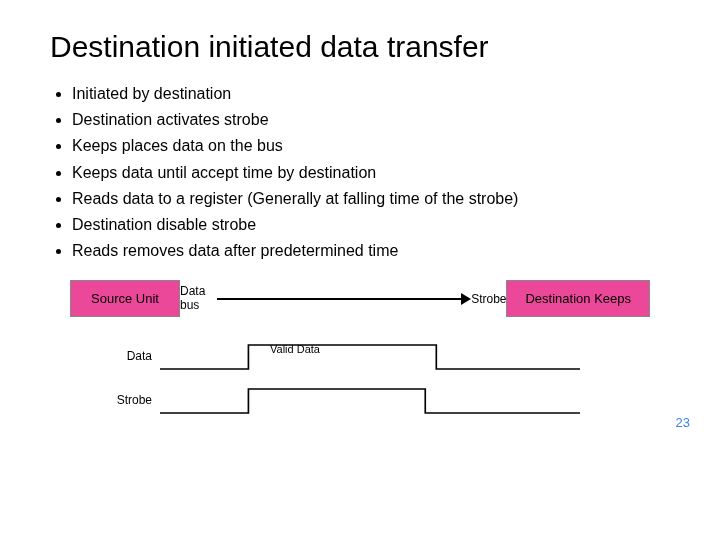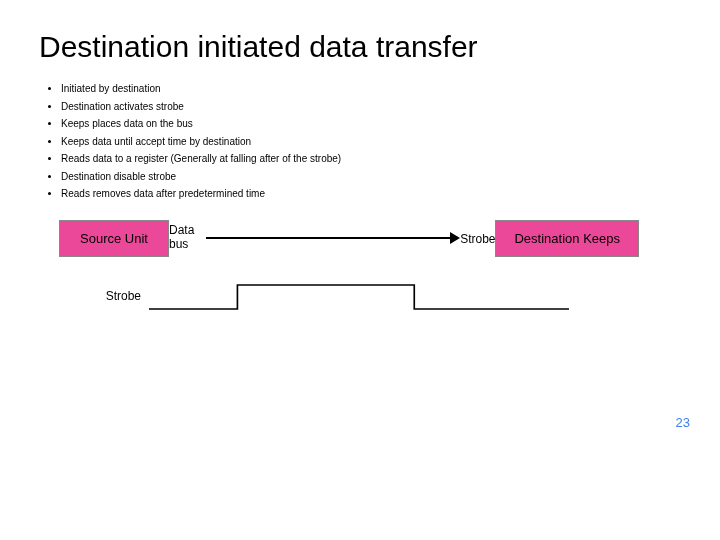--- a/index.html
+++ b/index.html
@@ -9,37 +9,37 @@
       background: #ffffff;
       font-family: Arial, sans-serif;
       font-size: 14px;
       color: #000;
       overflow: hidden;
       position: relative;
     }
     .slide {
       width: 720px;
       height: 444px;
-      padding: 30px 50px 20px 39px;
+      padding: 30px 50px 20px 50px;
       position: relative;
     }
     h1 {
       font-size: 30px;
       font-weight: normal;
       margin-bottom: 18px;
       color: #000;
     }
     .bullets {
       list-style: disc;
       padding-left: 22px;
       margin-bottom: 18px;
     }
     .bullets li {
       margin-bottom: 3px;
-      font-size: 10px;
+      font-size: 16px;
       line-height: 1.45;
     }
     .diagram {
       position: relative;
       width: 580px;
       margin-left: 20px;
       margin-top: 10px;
     }
     
     .unit-row {
@@ -150,21 +150,21 @@
 <body>
 
 <div class="slide">
   <h1>Destination initiated data transfer</h1>
 
   <ul class="bullets">
   <li>Initiated by destination</li>
       <li>Destination activates strobe</li>
       <li>Keeps places data on the bus</li>
       <li>Keeps data until accept time by destination</li>
-      <li>Reads data to a register (Generally at falling after of the strobe)</li>
+      <li>Reads data to a register (Generally at falling time of the strobe)</li>
       <li>Destination disable strobe</li>
       <li>Reads removes data after predetermined time</li>
     </ul>
 
   <div class="diagram">
 
     <div class="unit-row">
       <div class="unit-box">
         <span>Source Unit</span>
       </div>
@@ -176,20 +176,30 @@
         </div>
         <span class="strobe-label">Strobe</span>
       </div>
       <div class="unit-box">
         <span>Destination Keeps</span>
       </div>
     </div>
 
     <div class="timing-diagram">
 
+      <div class="timing-row">
+        <div class="timing-label">Data</div>
+        <div class="timing-signal signal-data">
+          <svg class="timing-svg" viewBox="0 0 380 30" preserveAspectRatio="none">
+
+            <polyline points="0,28 80,28 80,4 250,4 250,28 380,28" fill="none" stroke="#000" stroke-width="1.5"></polyline>
+          </svg>
+          <span class="valid-data-label" style="left: 110px;">Valid Data</span>
+        </div>
+      </div>
 
       <div class="timing-row">
         <div class="timing-label">Strobe</div>
         <div class="timing-signal signal-strobe">
           <svg class="timing-svg" viewBox="0 0 380 30" preserveAspectRatio="none">
 
             <polyline points="0,28 80,28 80,4 240,4 240,28 380,28" fill="none" stroke="#000" stroke-width="1.5"></polyline>
           </svg>
         </div>
       </div>

